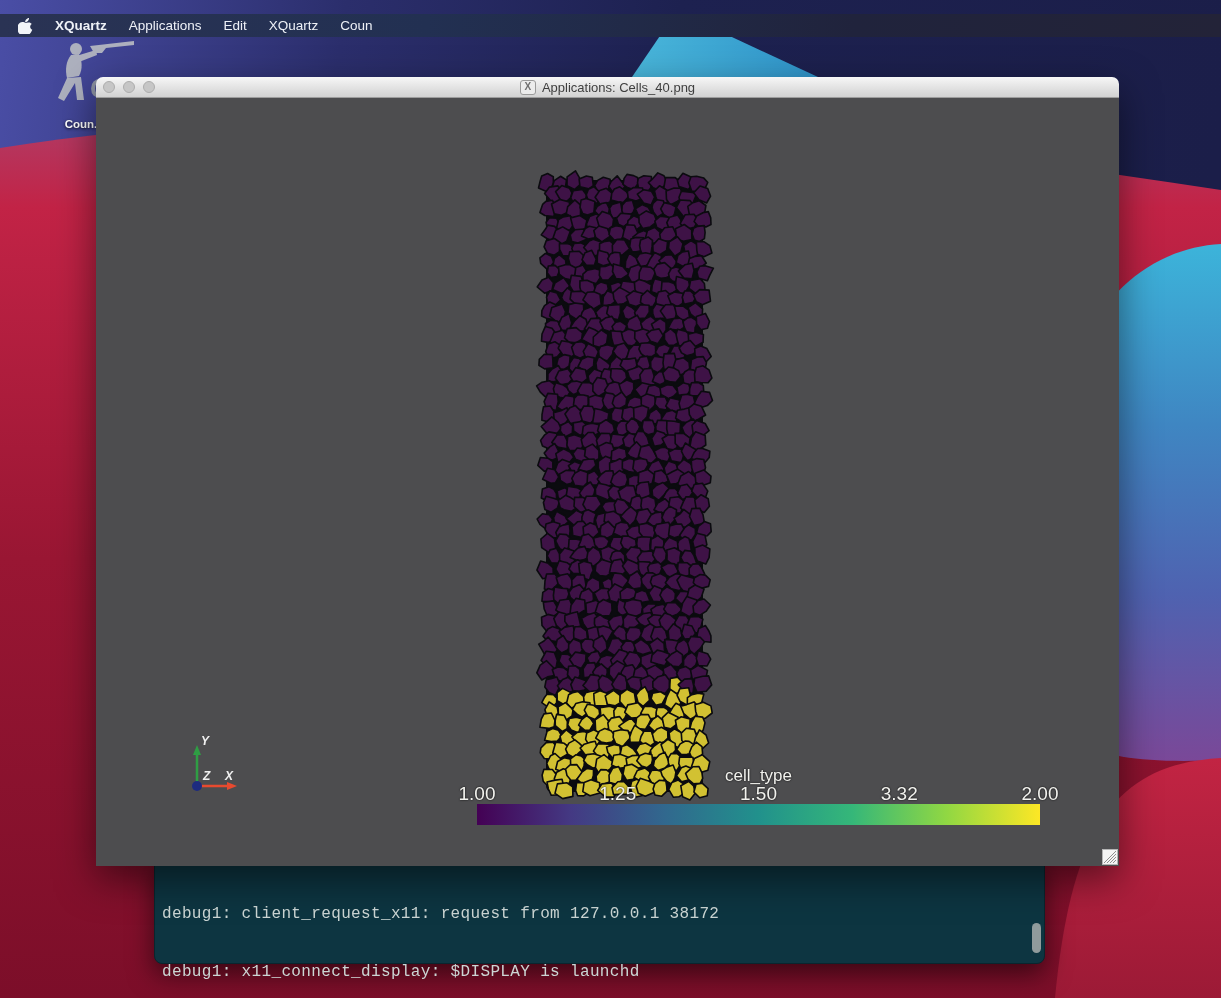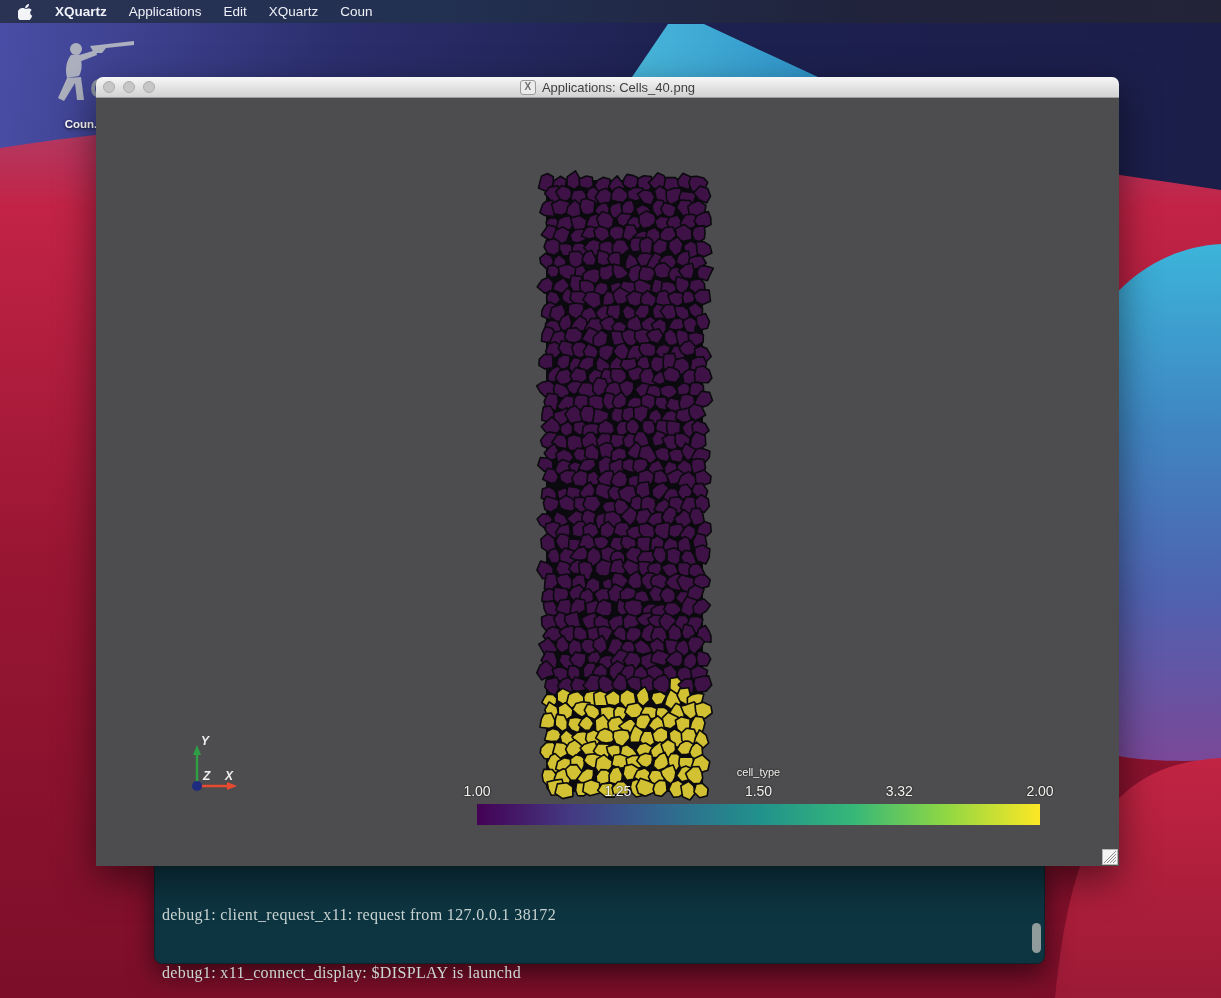--- a/index.html
+++ b/index.html
@@ -1,21 +1,21 @@
 <!DOCTYPE html>
 <html><head>
 <meta charset="utf-8">
 <style>
   html,body{margin:0;padding:0;background:#000;}
   #screen{position:relative;width:1221px;height:998px;overflow:hidden;
     font-family:"Liberation Sans",sans-serif;}
   
   #wallpaper{position:absolute;inset:0;z-index:0;}
   
-  #menubar{position:absolute;left:0;top:0;width:100%;height:23px;z-index:50;
+  #menubar{position:absolute;left:0;top:14px;width:100%;height:23px;z-index:50;
     background:linear-gradient(90deg,#2a3354 0%,#223052 35%,#20233c 70%,#232338 100%);
     display:flex;align-items:center;gap:22px;padding-left:18px;box-sizing:border-box;
     color:#eef1f7;font-size:13.5px;}
   .menu-item{cursor:default;white-space:nowrap;}
   .menu-item.app{font-weight:700;}
   
   #desktop-icon{position:absolute;left:34px;top:36px;width:110px;z-index:1;text-align:center;}
   #desktop-icon .glyph{width:102px;height:78px;margin:0 auto;}
   #desktop-icon .label{margin-top:4px;color:#fff;font-weight:700;font-size:11.5px;
     text-shadow:0 1px 3px rgba(0,0,0,.85);}
@@ -31,36 +31,36 @@
   #im-title{margin:0 auto;display:flex;align-items:center;gap:6px;
     color:#3e3e3e;font-size:13px;}
   .x11-badge{display:inline-flex;align-items:center;justify-content:center;
     width:14px;height:13px;border:1px solid #9a9a9a;border-radius:3px;
     background:#ececec;color:#6f6f6f;font-size:10px;font-weight:700;line-height:1;}
   #im-content{position:relative;width:100%;height:768px;background:#4d4d4f;overflow:hidden;}
   #viz-svg{position:absolute;left:0;top:0;}
   
   #colorbar{position:absolute;left:381px;top:706px;width:563px;height:21px;}
   #colorbar-title{position:absolute;left:381px;top:668px;width:563px;text-align:center;
-    color:#f2f2ee;font-size:11px;text-shadow:0 0 2px #000;}
+    color:#f2f2ee;font-size:17px;text-shadow:0 0 2px #000;}
   #colorbar-ticks{position:absolute;left:381px;top:685px;width:563px;height:18px;
-    color:#f2f2ee;font-size:14px;text-shadow:0 0 2px #000;}
+    color:#f2f2ee;font-size:19px;text-shadow:0 0 2px #000;}
   #colorbar-ticks span{position:absolute;transform:translateX(-50%);white-space:nowrap;}
   
   #axes-widget{position:absolute;left:85px;top:633px;}
   .ax-label{font-style:italic;font-weight:700;font-size:12px;fill:#f0f0f0;}
   
   #grip{position:absolute;right:1px;bottom:1px;width:16px;height:16px;background:#f4f4f4;
     border:1px solid #b5b5b5;box-sizing:border-box;}
   #grip svg{display:block;}
   
   #terminal{position:absolute;left:154px;top:856px;width:891px;height:108px;z-index:10;
     background:#0d3541;border:1px solid #0a252e;border-radius:5px 5px 8px 8px;
     box-shadow:0 10px 26px rgba(0,0,0,.55);box-sizing:border-box;
-    font-family:Liberation Serif, serif;font-size:16px;letter-spacing:.35px;
+    font-family:Liberation Mono, monospace;font-size:16px;letter-spacing:.35px;
     color:#ccd6d4;}
   #terminal .lines{padding:10px 4px 0 7px;line-height:19.2px;white-space:pre;}
   #term-scroll-thumb{position:absolute;right:3px;bottom:10px;width:9px;height:30px;
     background:#909b9c;border-radius:5px;}
 </style>
 </head>
 <body>
 
 <div id="screen">
 

